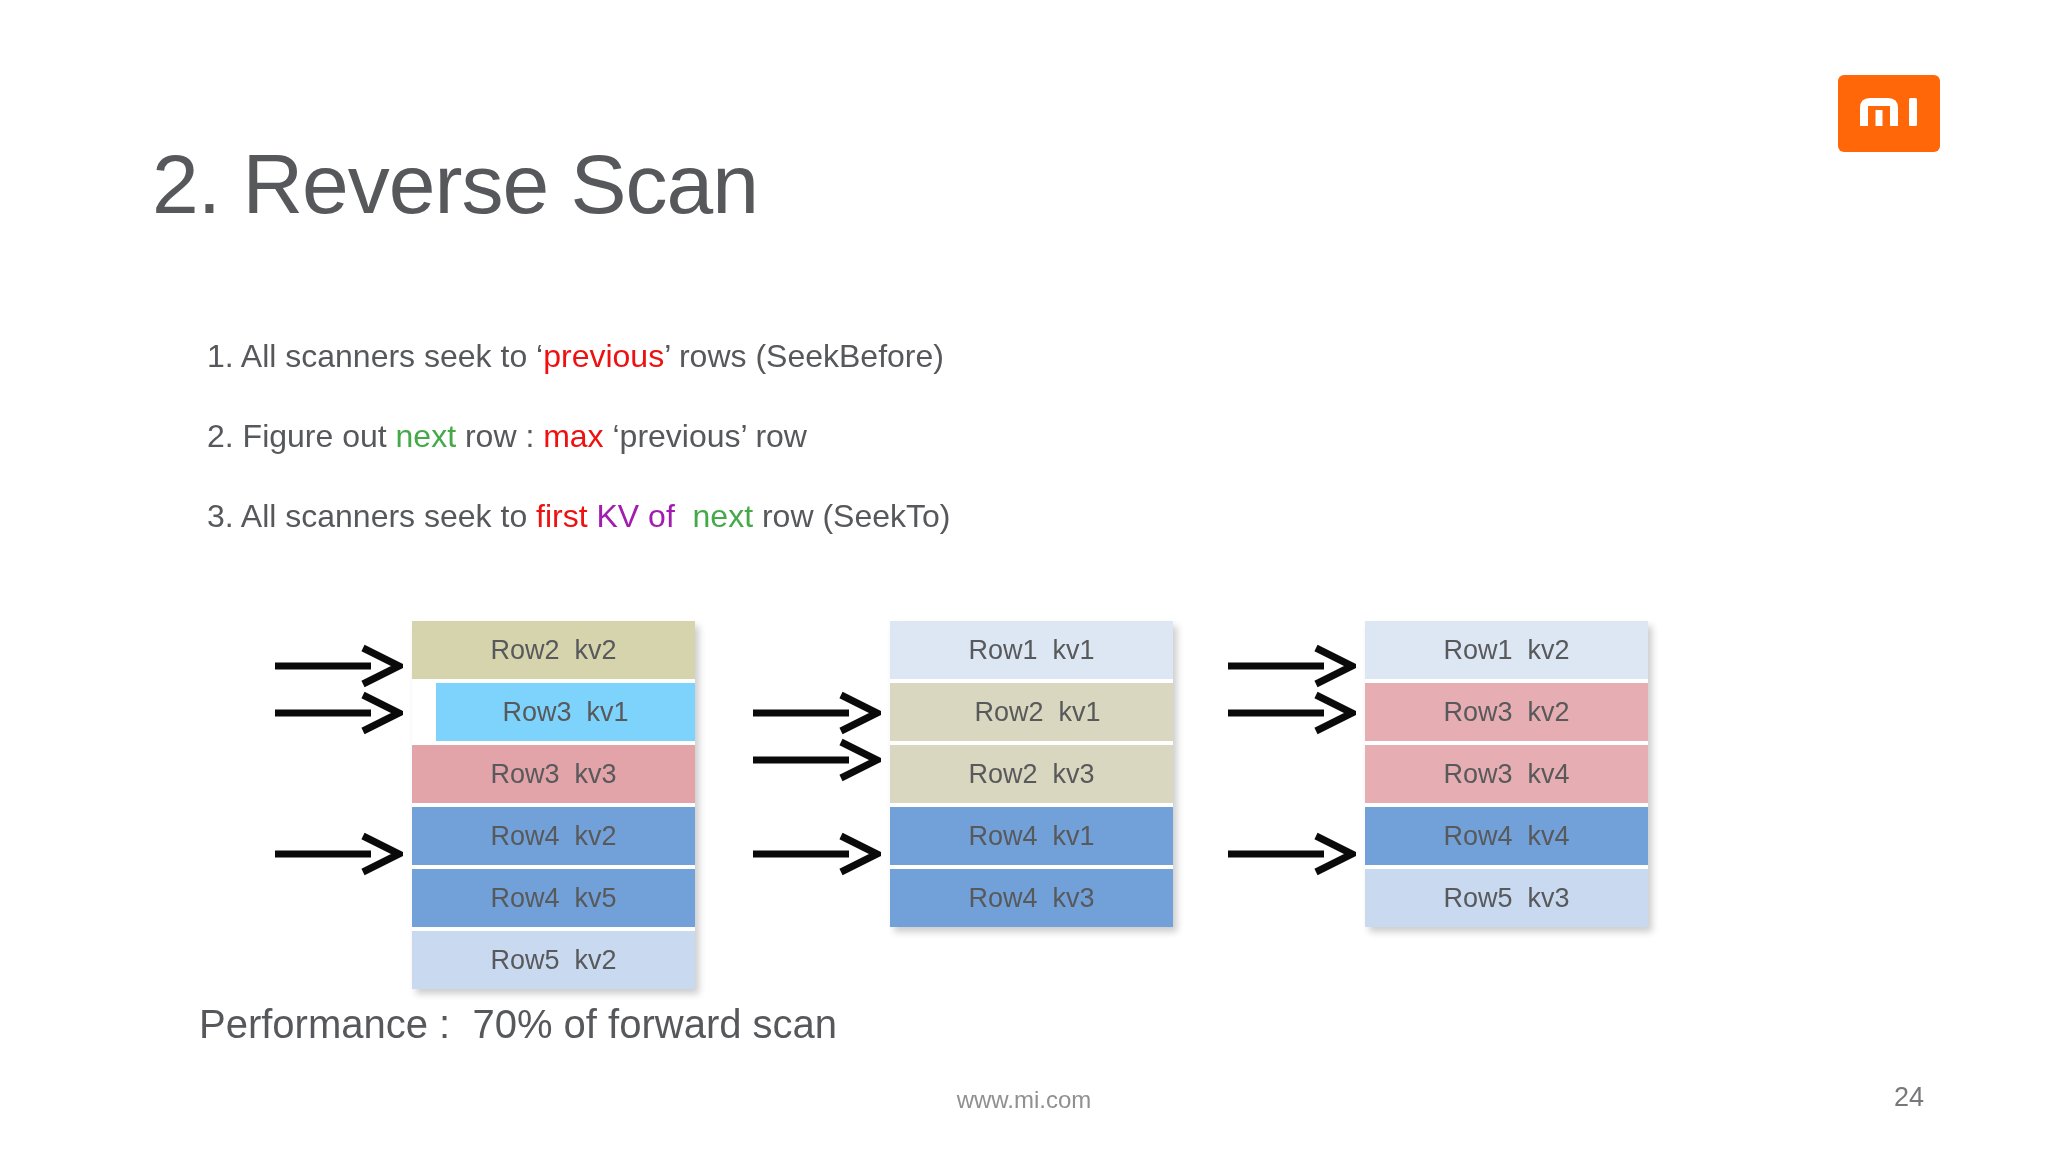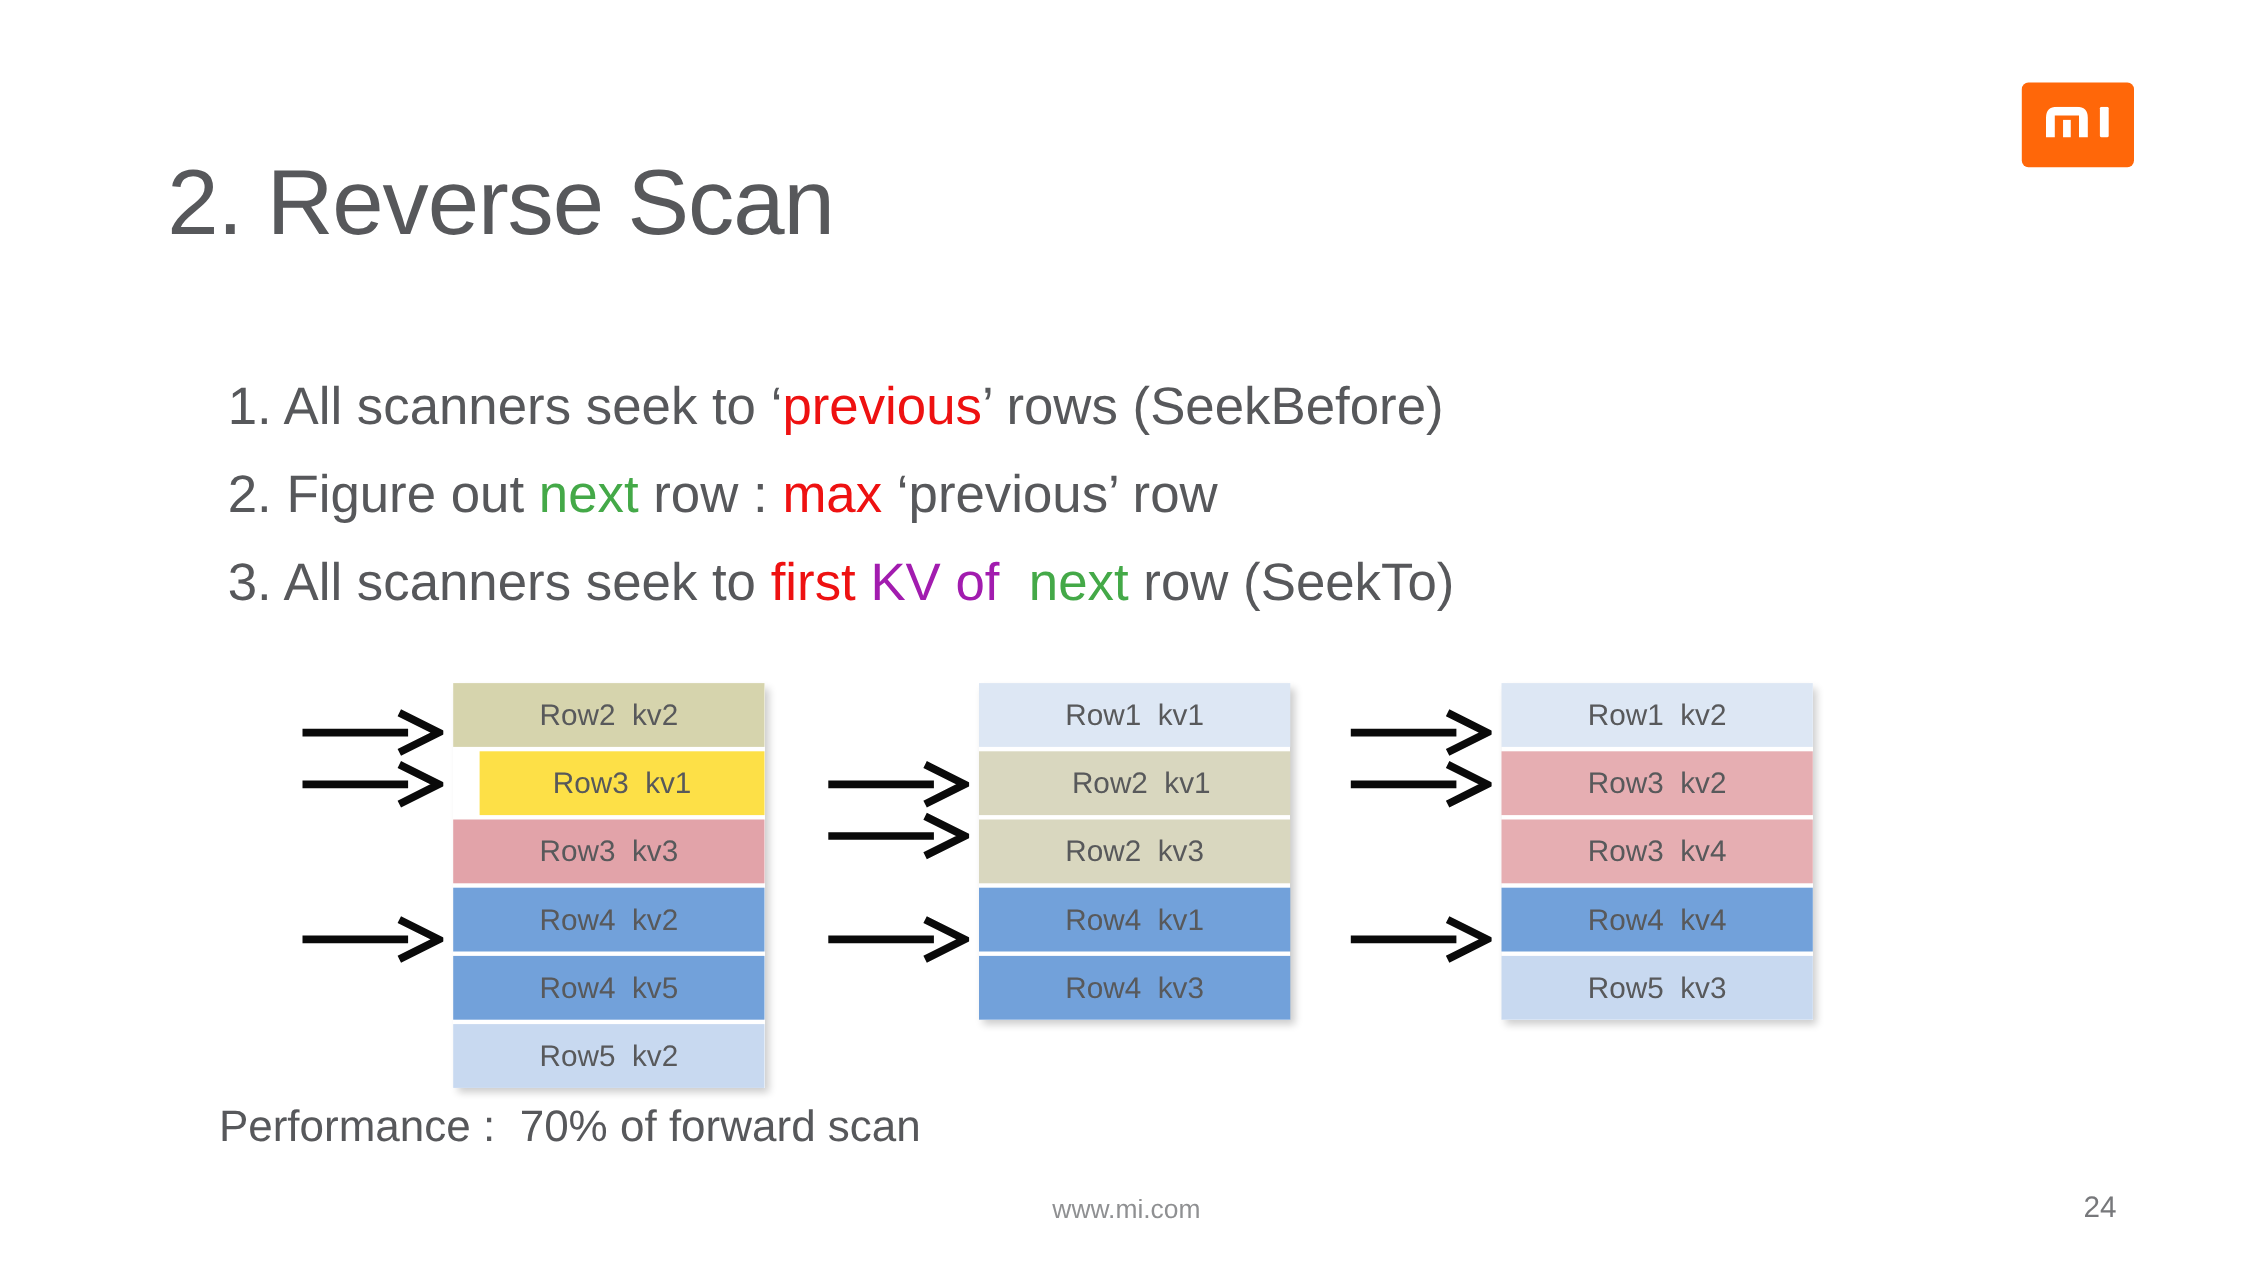--- a/index.html
+++ b/index.html
@@ -23,22 +23,22 @@
   .logo{
     position:absolute;
     left:1838px;top:75px;
     width:102px;height:77px;
     background:#ff6709;
     border-radius:6px;
     display:flex;align-items:center;justify-content:center;
   }
   .bullets{
     position:absolute;
-    left:207px;top:330px;
-    font-size:48px;
+    left:207px;top:316px;
+    font-size:32px;
     line-height:80px;
     color:#57585b;
   }
   .bullet-line{white-space:pre;}
   .diagram{position:absolute;left:0;top:0;width:100%;height:100%;}
   .table-group{
     position:absolute;
     width:283px;
     box-shadow:4px 5px 7px rgba(0,0,0,0.20);
   }
@@ -110,21 +110,21 @@
           </svg></div>
         <div class="arrow" style="top: 70px;"><svg width="130" height="44" viewBox="0 0 130 44">
             <line x1="2" y1="22" x2="98" y2="22" stroke="#0a0a0a" stroke-width="7"></line>
             <polyline points="90,4 126,22 90,40" fill="none" stroke="#0a0a0a" stroke-width="7"></polyline>
           </svg></div>
         <div class="arrow" style="top: 211px;"><svg width="130" height="44" viewBox="0 0 130 44">
             <line x1="2" y1="22" x2="98" y2="22" stroke="#0a0a0a" stroke-width="7"></line>
             <polyline points="90,4 126,22 90,40" fill="none" stroke="#0a0a0a" stroke-width="7"></polyline>
           </svg></div>
         <div class="kv-row" style="background: rgb(214, 212, 173);">Row2  kv2</div>
-        <div class="kv-row" style="background: #fde047; margin-left: 24px;">Row3  kv1</div>
+        <div class="kv-row" style="background: #7dd3fc; margin-left: 24px;">Row3  kv1</div>
         <div class="kv-row" style="background: rgb(226, 163, 169);">Row3  kv3</div>
         <div class="kv-row" style="background: rgb(114, 161, 218);">Row4  kv2</div>
         <div class="kv-row" style="background: rgb(114, 161, 218);">Row4  kv5</div>
         <div class="kv-row" style="background: rgb(200, 217, 240);">Row5  kv2</div>
       </div>
       <div class="table-group" style="left: 890px; top: 621px;">
         <div class="arrow" style="top: 70px;"><svg width="130" height="44" viewBox="0 0 130 44">
             <line x1="2" y1="22" x2="98" y2="22" stroke="#0a0a0a" stroke-width="7"></line>
             <polyline points="90,4 126,22 90,40" fill="none" stroke="#0a0a0a" stroke-width="7"></polyline>
           </svg></div>

